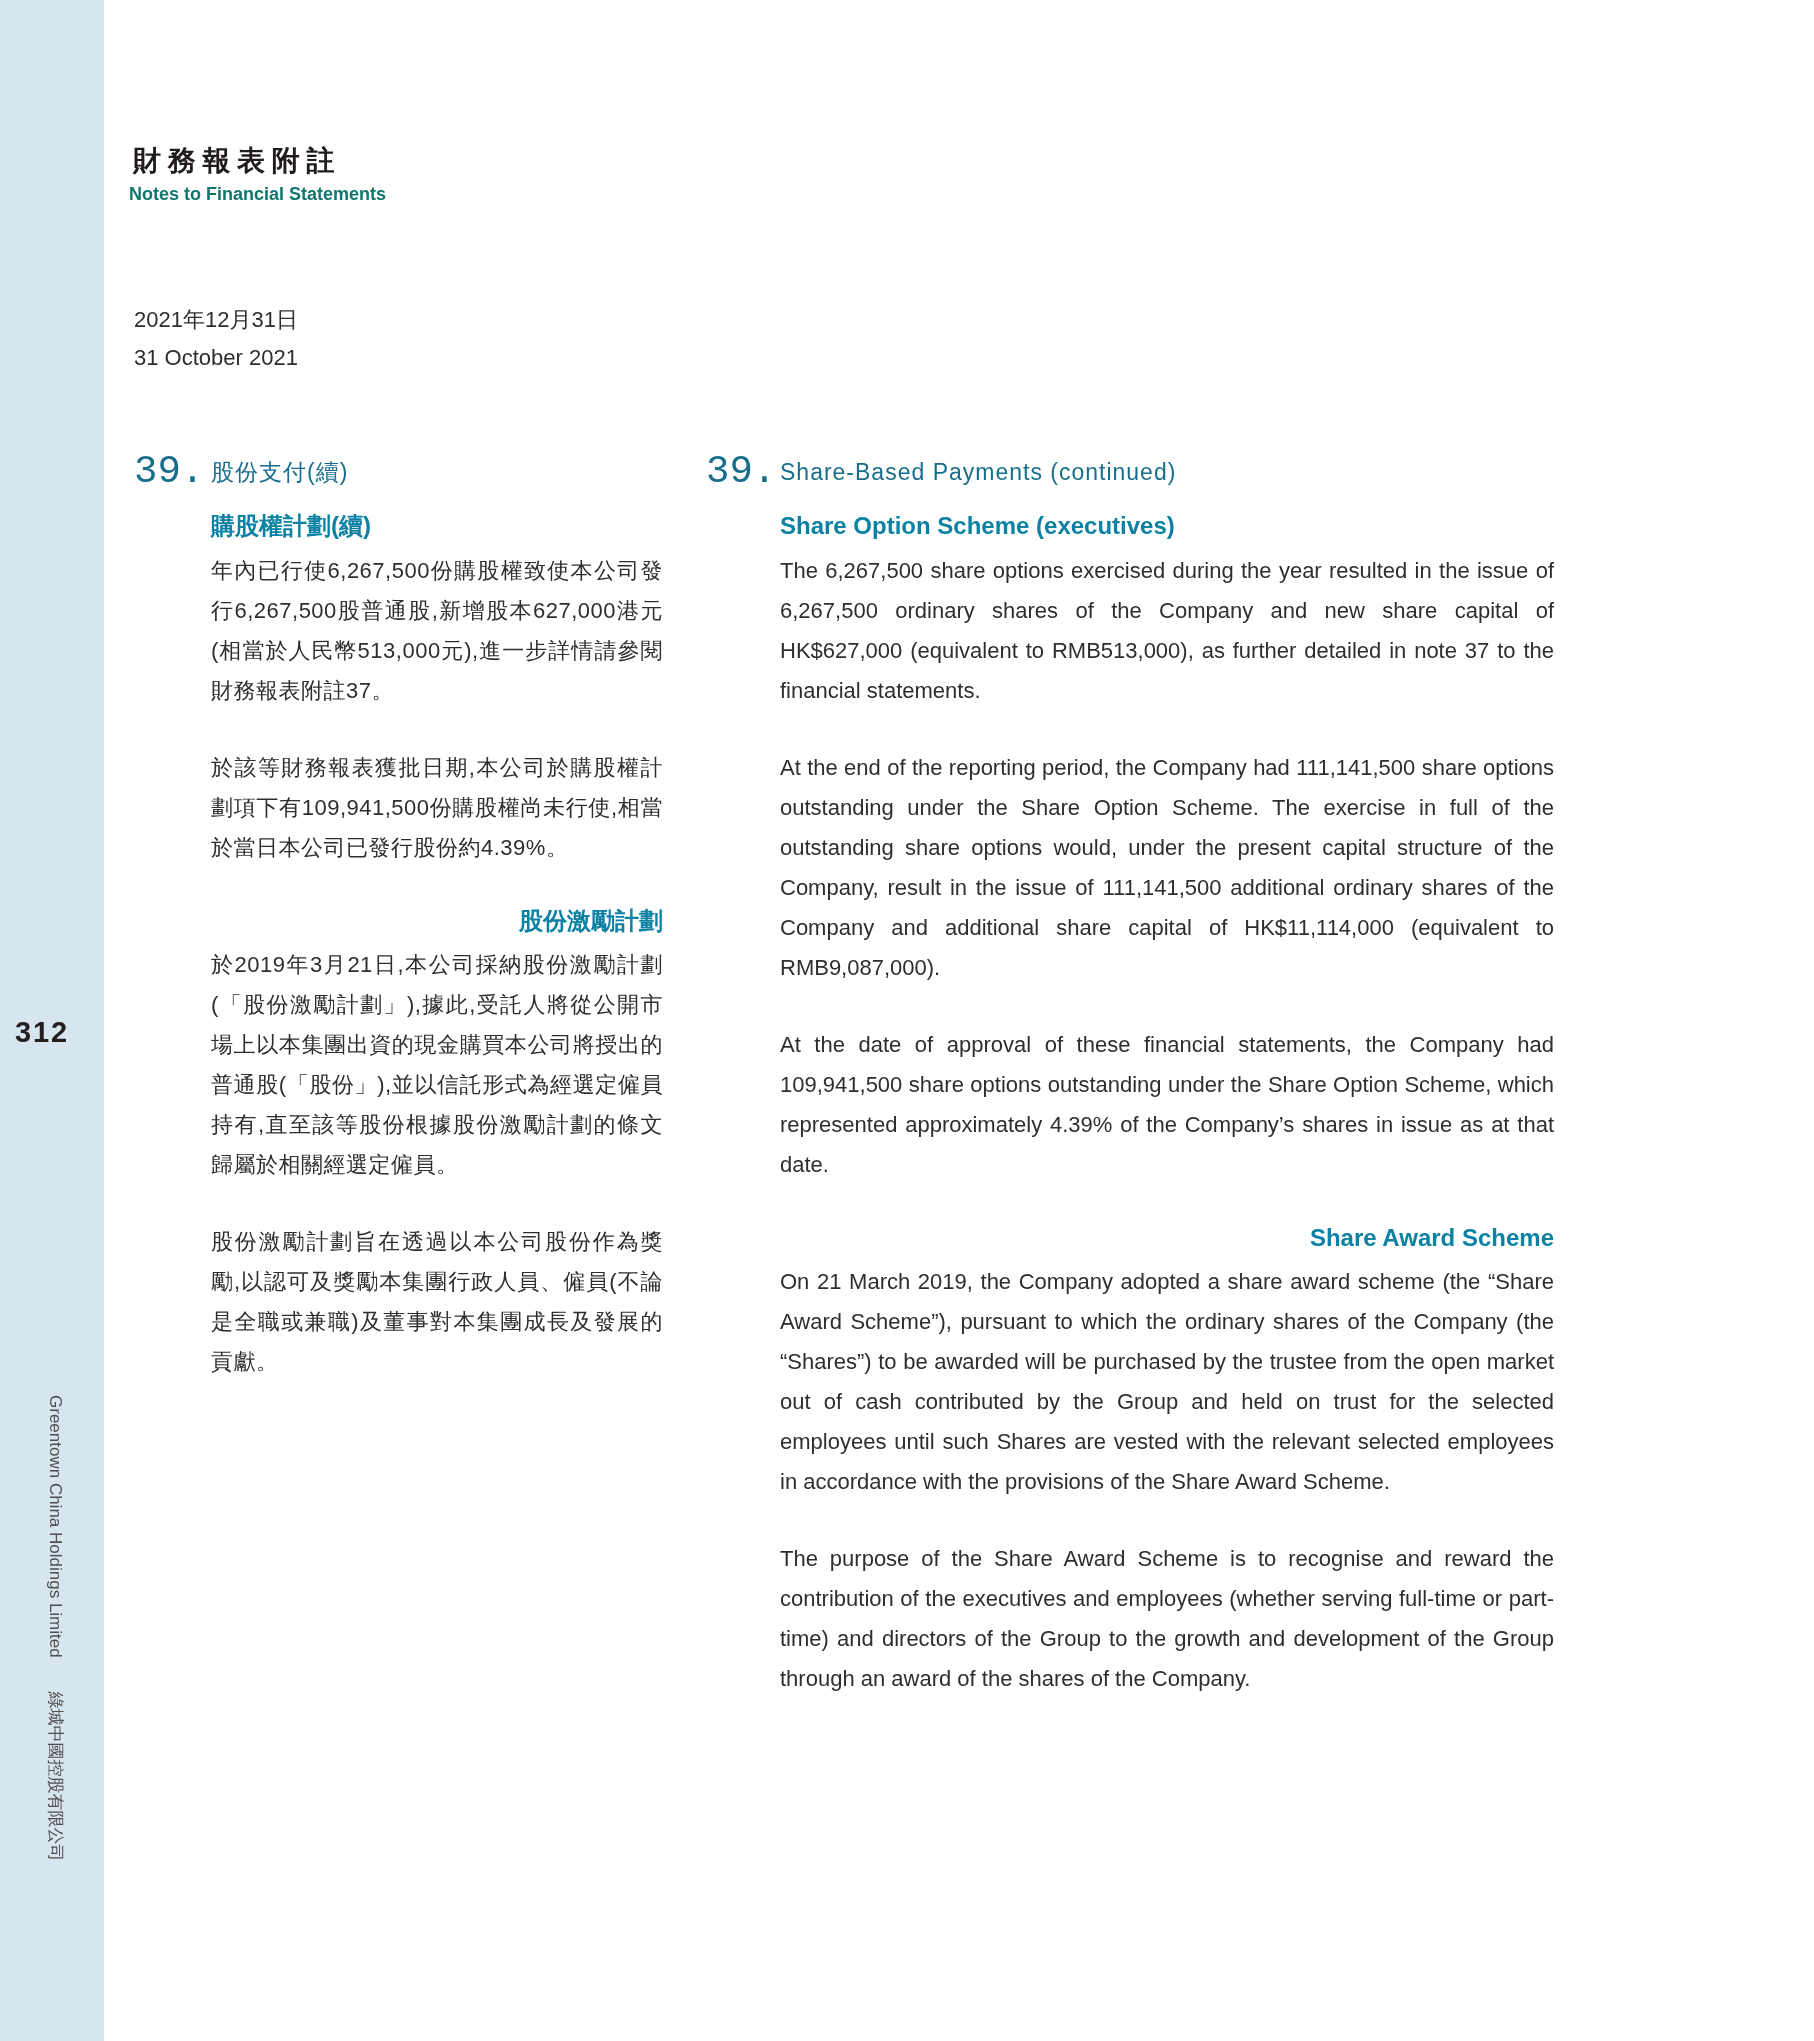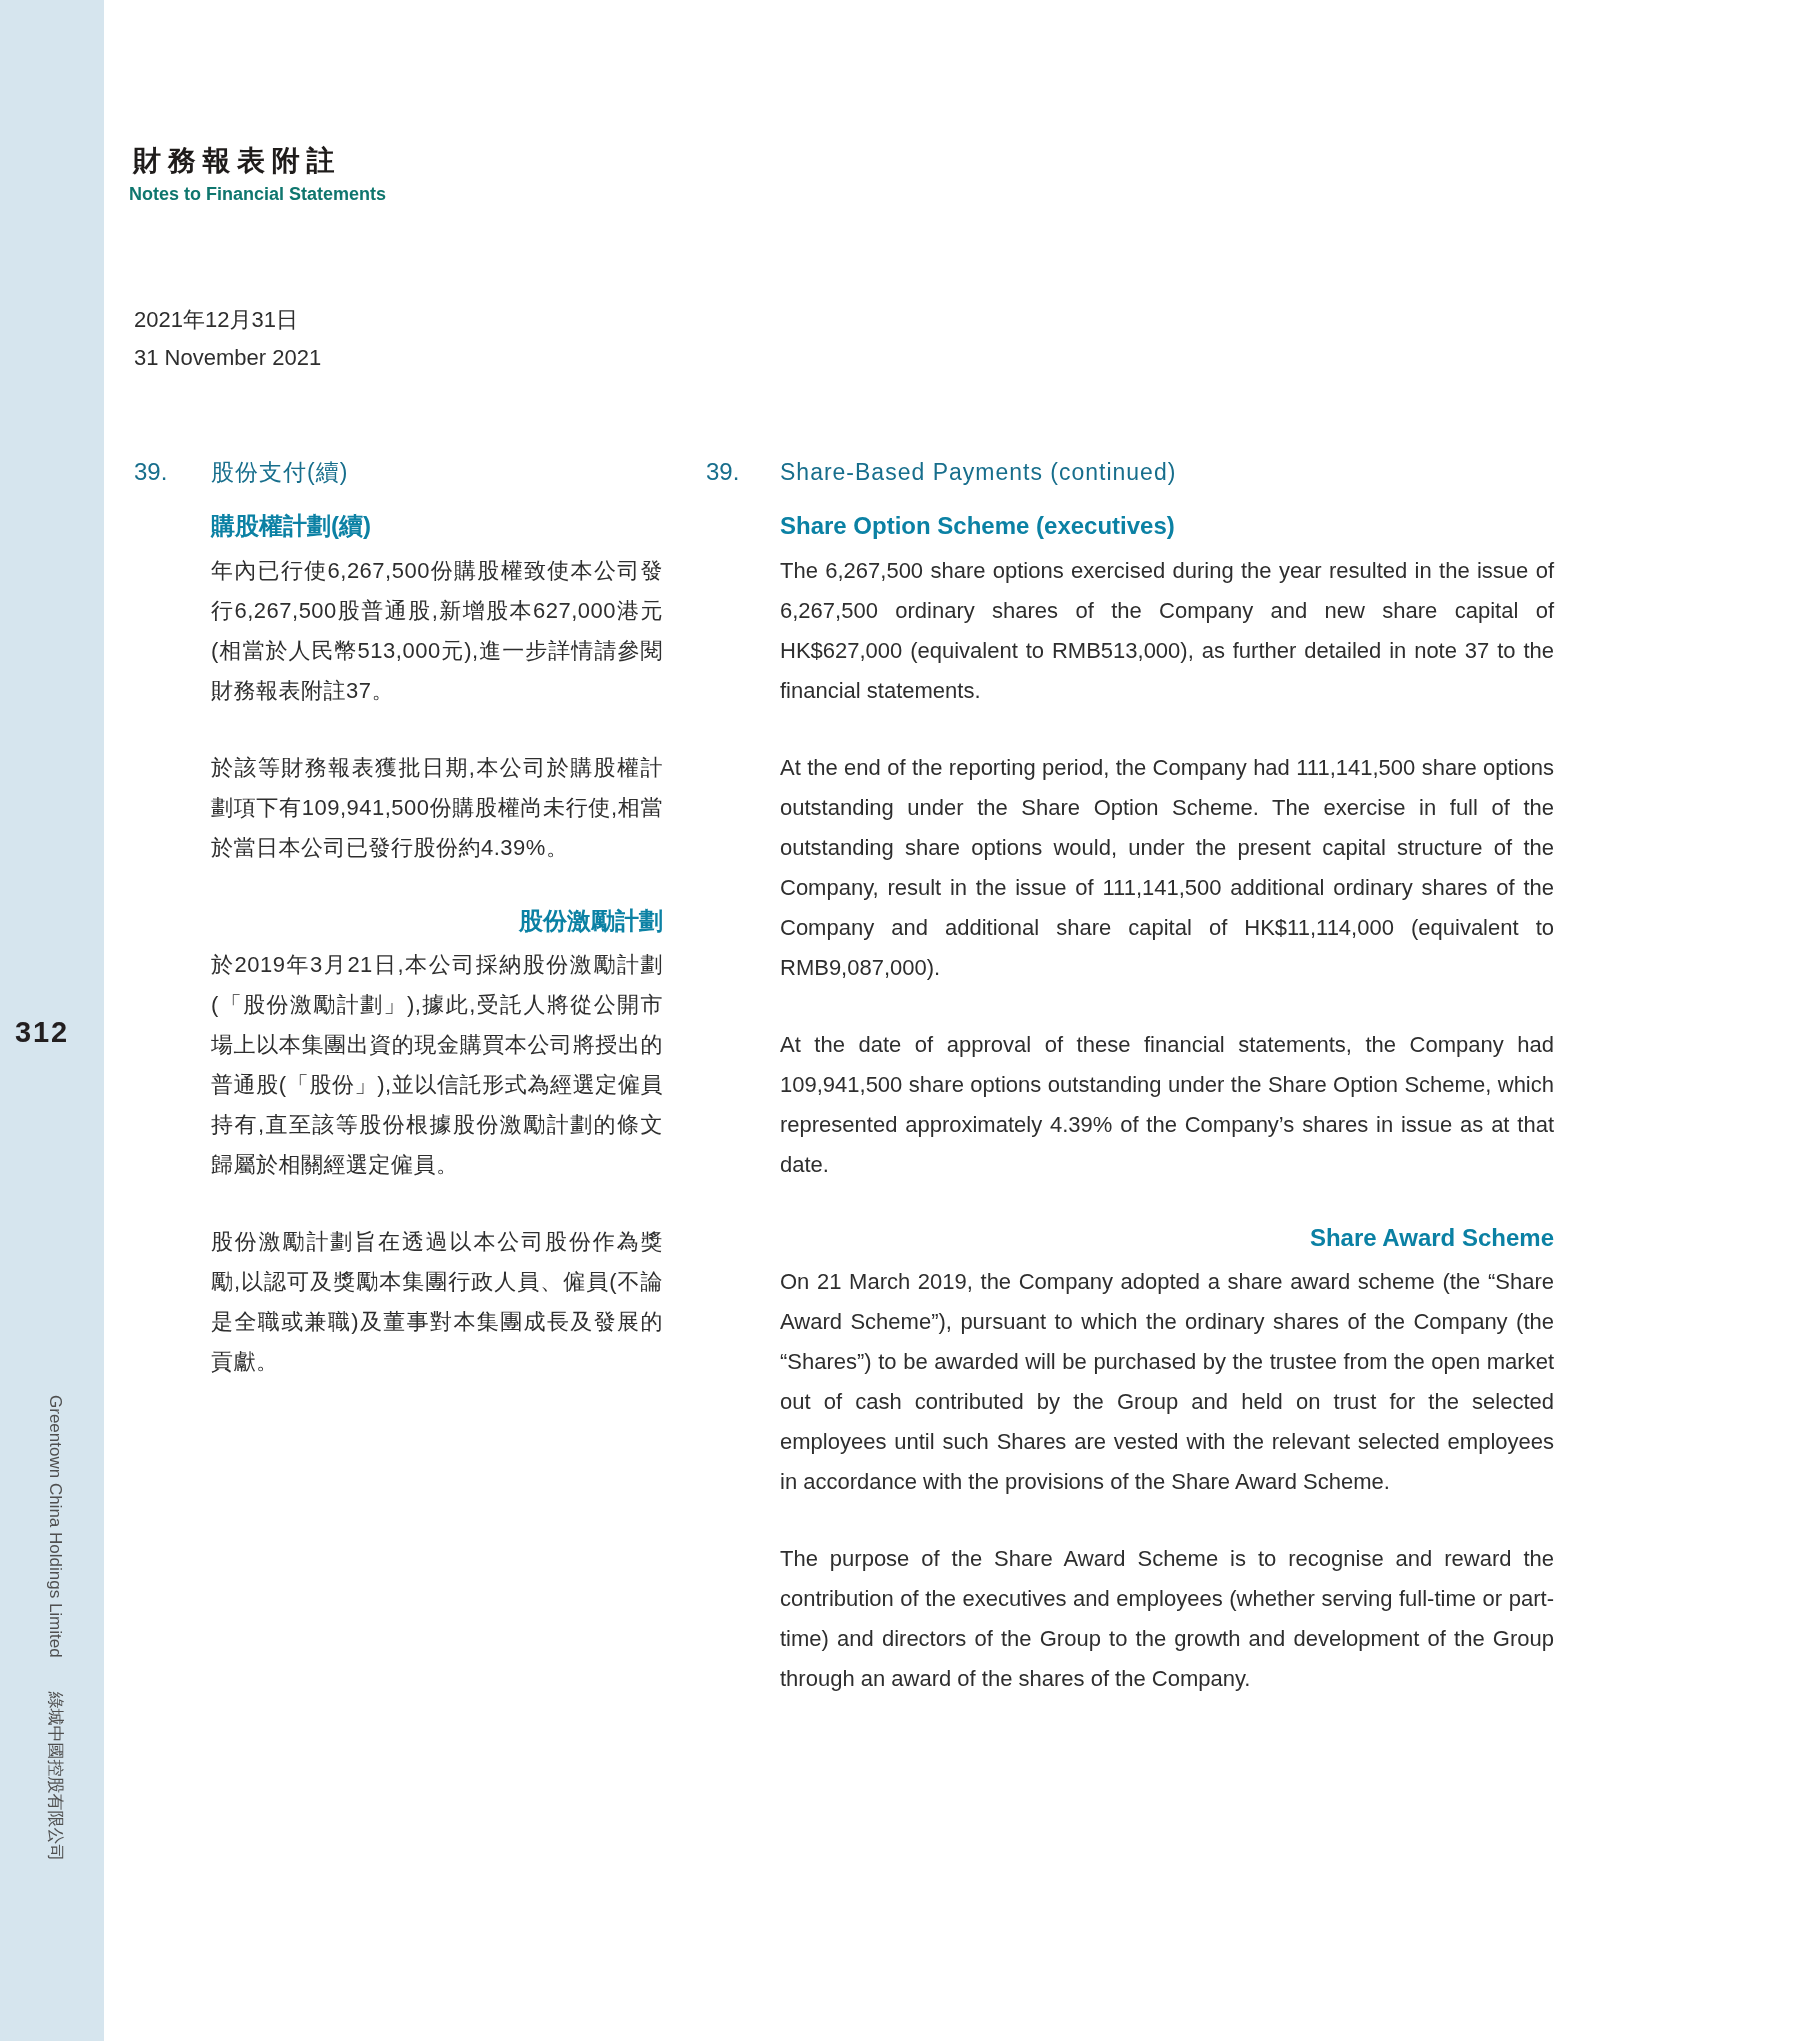--- a/index.html
+++ b/index.html
@@ -53,22 +53,23 @@
     font-size: 22px; color: #2e2e2e;
   }
   .date-en {
     position: absolute; left: 134px; top: 345px;
     font-size: 22px; color: #2e2e2e;
   }
 
   
   .sec-num {
     position: absolute; top: 453px;
-    font-size: 24px; line-height: 38px;
+    font-size: 39px; line-height: 38px;
     color: #176e8c;
+    font-family: Liberation Mono, monospace;
   }
   .sec-num.zh-num { left: 134px; }
   .sec-num.en-num { left: 706px; }
 
   
   .col { position: absolute; top: 453px; }
   .col-zh { left: 211px; width: 452px; }
   .col-en { left: 780px; width: 774px; }
 
   .section-title {
@@ -99,21 +100,21 @@
 <div class="edge-bar"></div>
 <div class="page-number">312</div>
 <div class="spine">
   <span class="en">Greentown China Holdings Limited</span>
   <span class="zh">綠城中國控股有限公司</span>
 </div>
 
 <div class="hdr-zh">財務報表附註</div>
 <div class="hdr-en">Notes to Financial Statements</div>
 <div class="date-zh">2021年12月31日</div>
-<div class="date-en">31 November 2021</div>
+<div class="date-en">31 October 2021</div>
 
 <div class="sec-num zh-num">39.</div>
 <div class="sec-num en-num">39.</div>
 
 <div class="col col-zh">
   <div class="section-title">股份支付(續)</div>
   <div class="subhead">購股權計劃(續)</div>
   <p class="para">年內已行使6,267,500份購股權致使本公司發行6,267,500股普通股,新增股本627,000港元(相當於人民幣513,000元),進一步詳情請參閱財務報表附註37。</p>
   <p class="para">於該等財務報表獲批日期,本公司於購股權計劃項下有109,941,500份購股權尚未行使,相當於當日本公司已發行股份約4.39%。</p>
   <div class="subhead second">股份激勵計劃</div>

